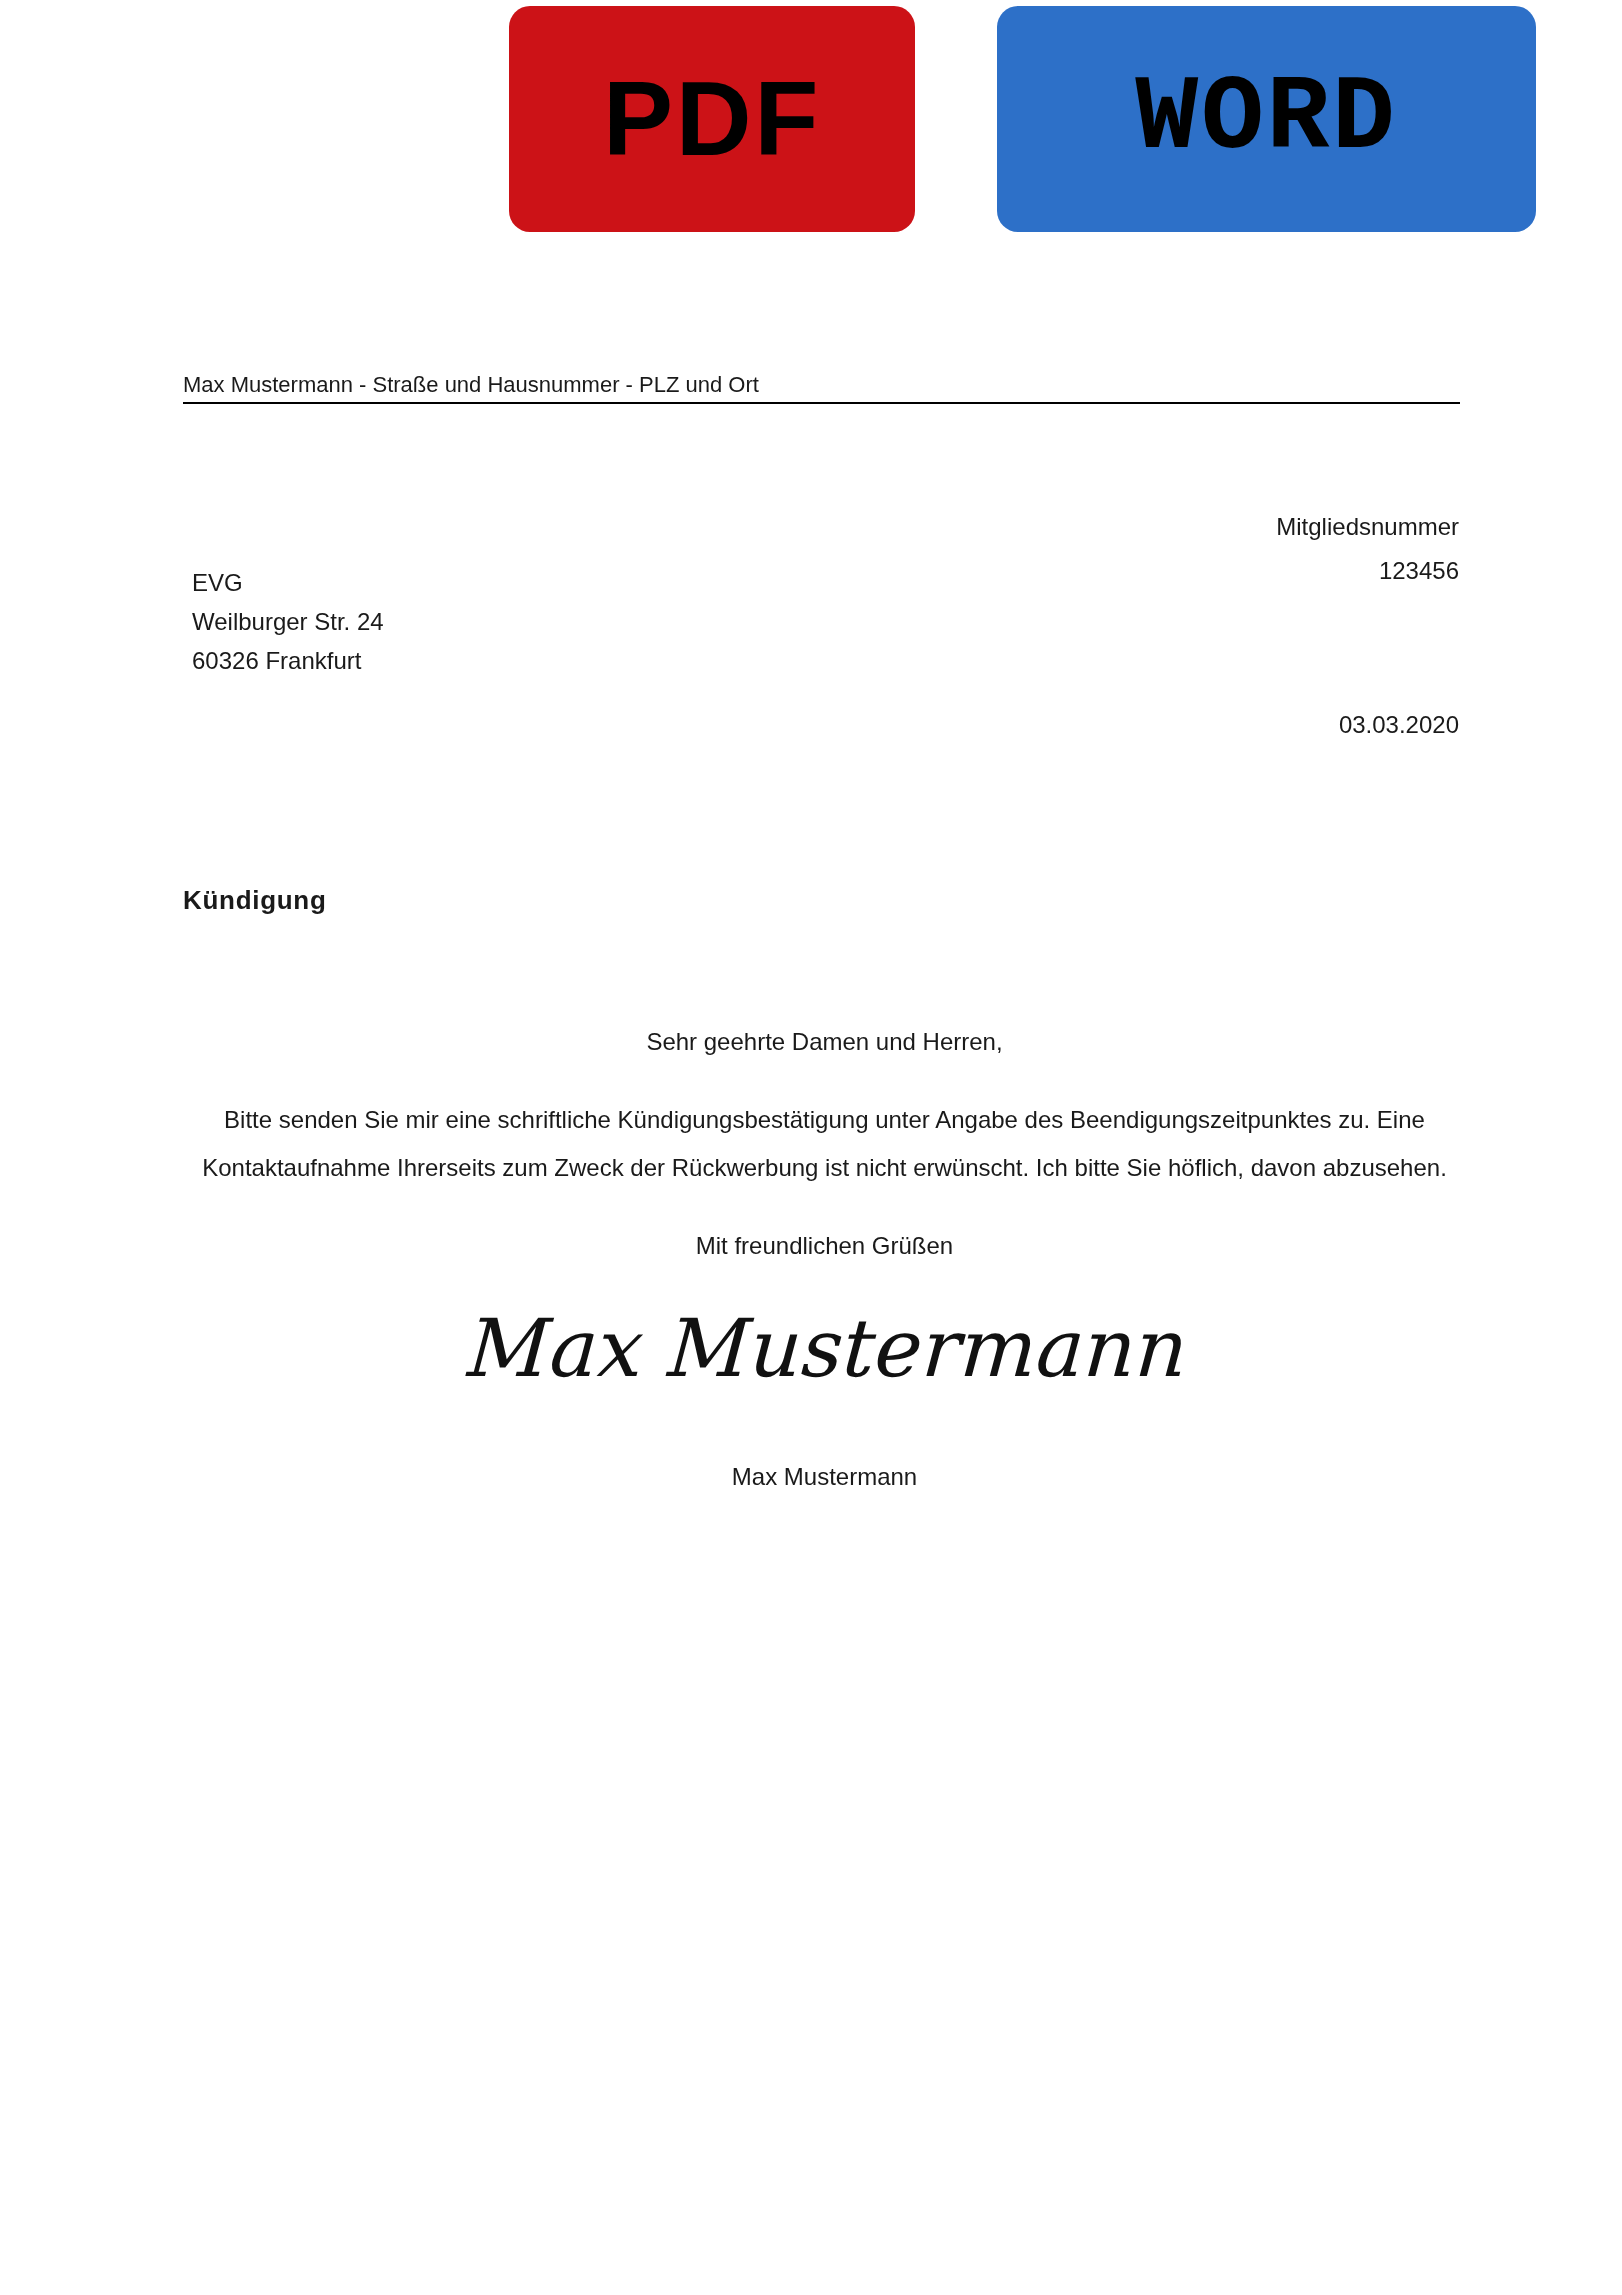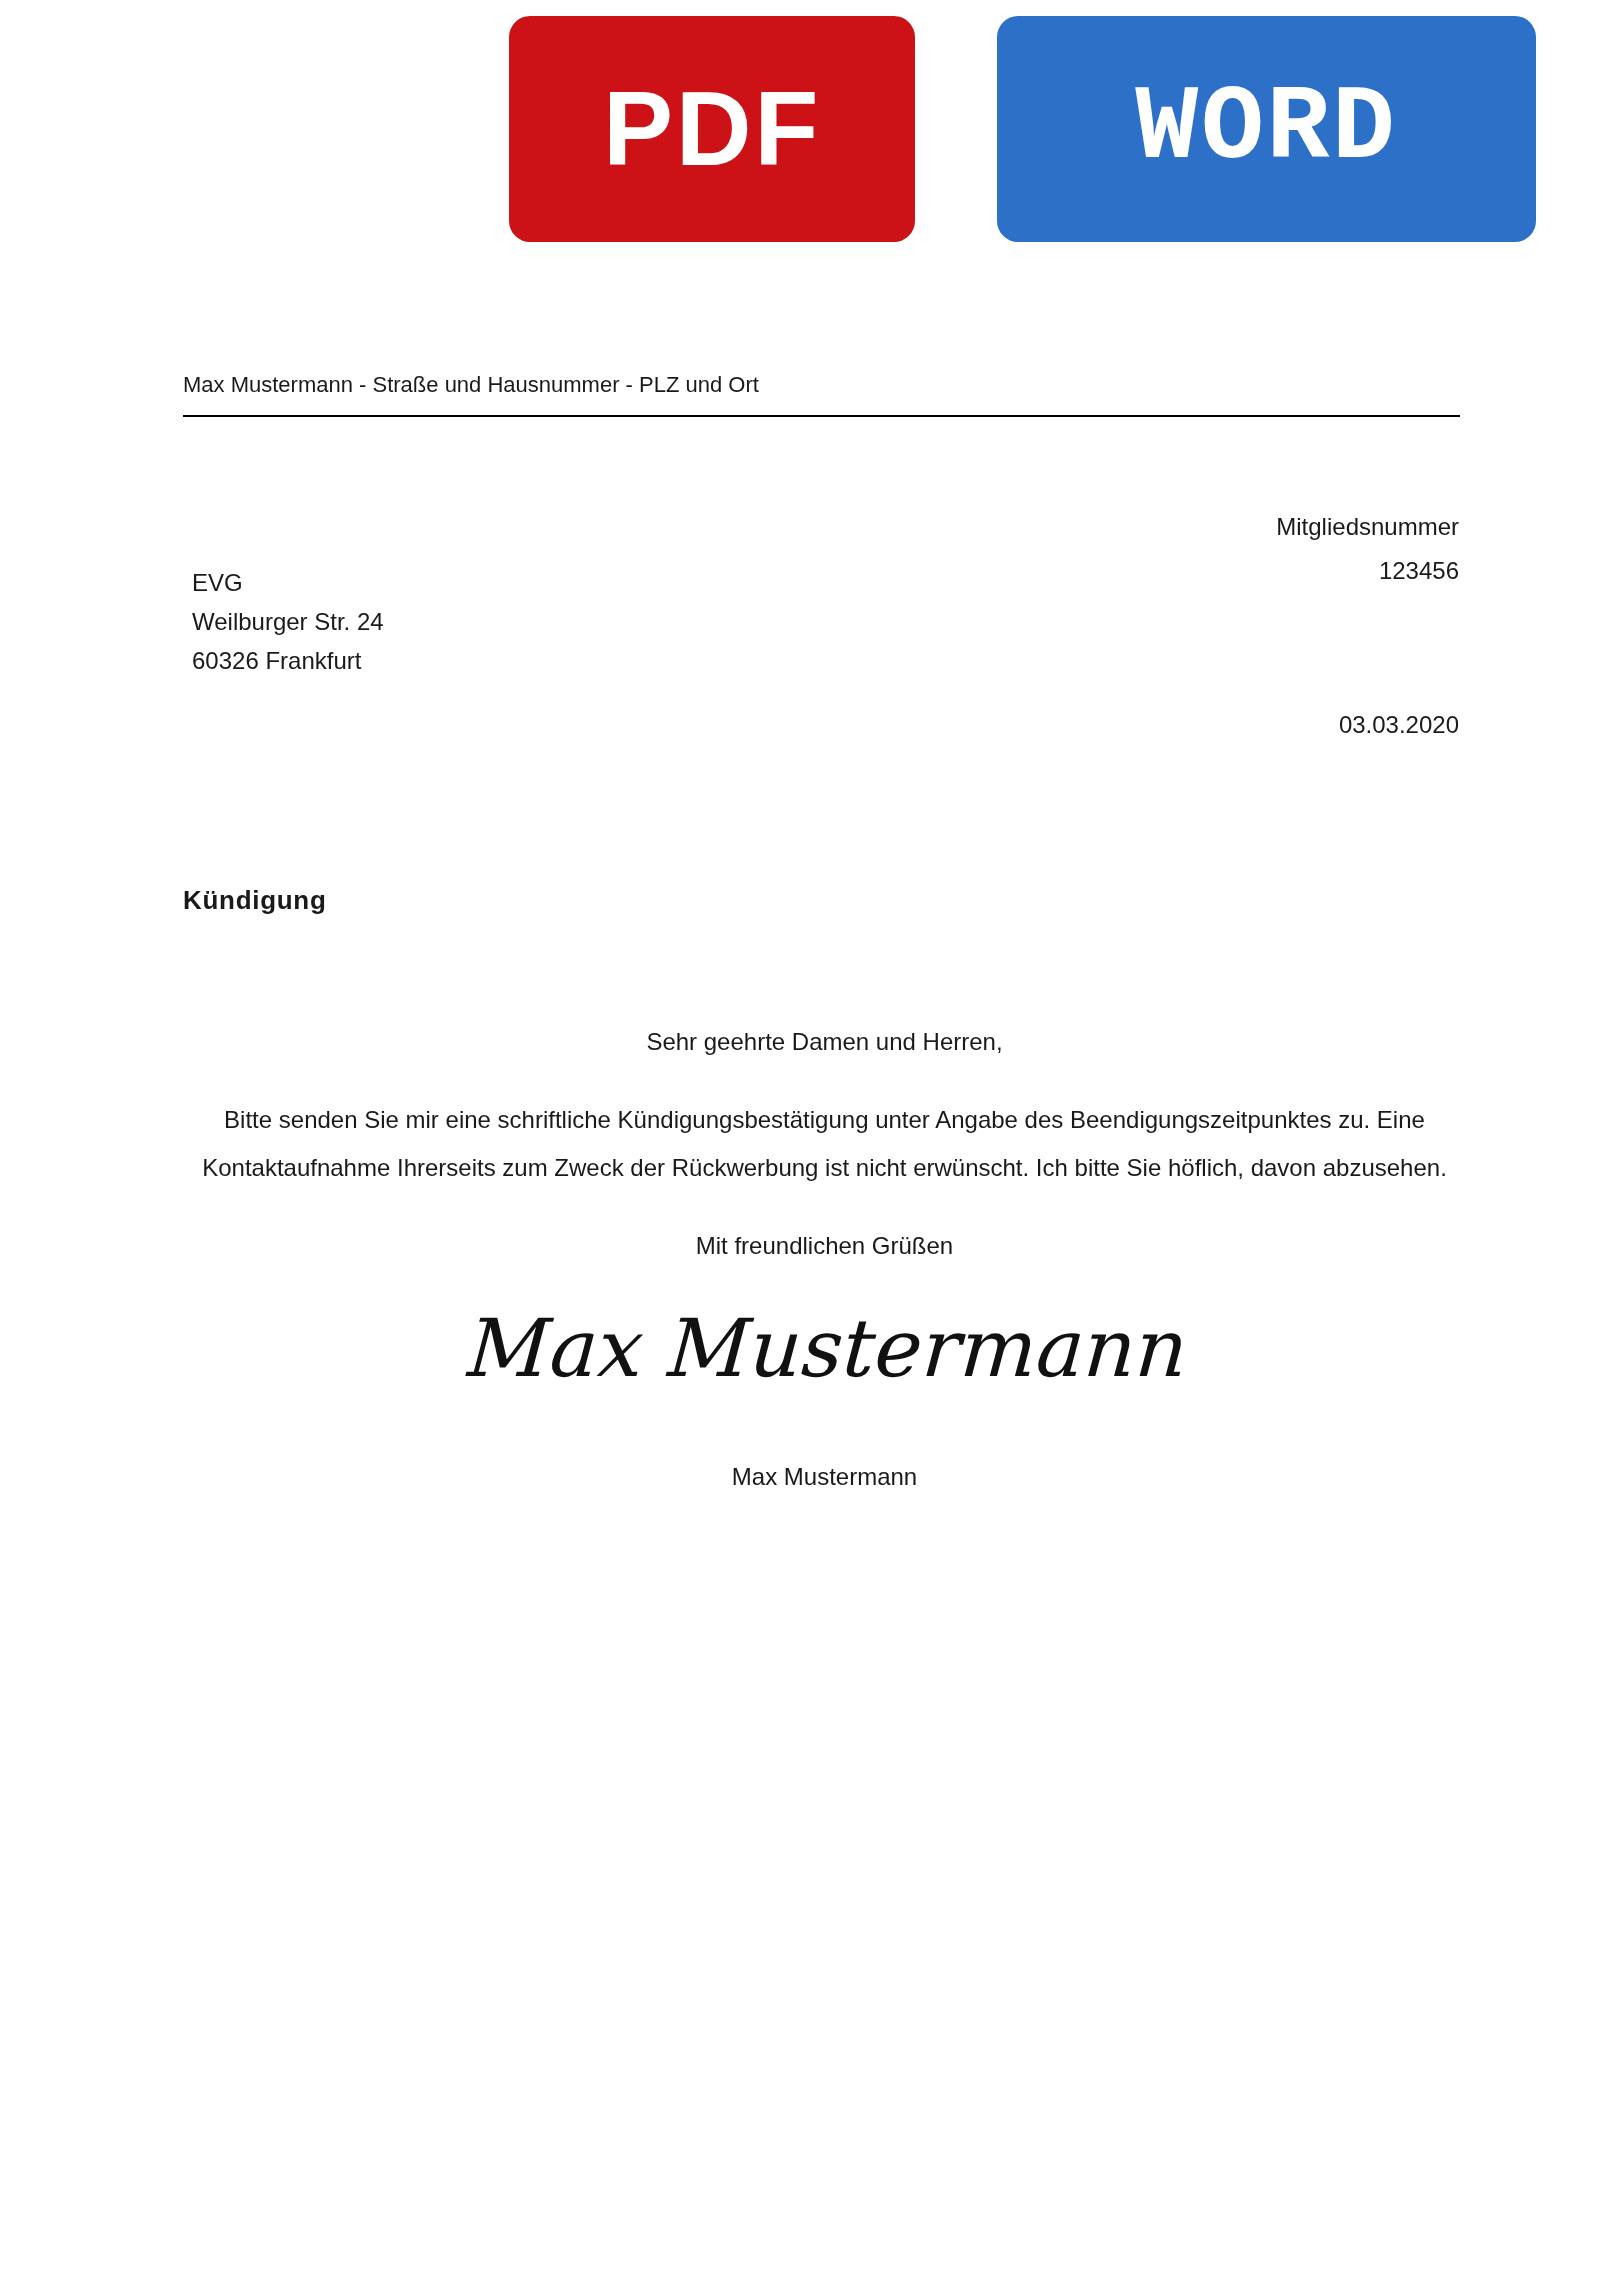--- a/index.html
+++ b/index.html
@@ -13,27 +13,27 @@
     height: 2295px;
     background: #ffffff;
     font-family: "Liberation Sans", sans-serif;
     color: #1a1a1a;
     overflow: hidden;
   }
 
   
   .badge {
     position: absolute;
-    top: 16px;
+    top: 6px;
     height: 226px;
     border-radius: 21px;
     display: flex;
     align-items: center;
     justify-content: center;
-    color: #ffffff;
+    color: #000000;
     font-weight: 700;
     font-size: 105px;
     letter-spacing: 2.6px;
     cursor: pointer;
     text-decoration: none;
     user-select: none;
   }
   .badge-pdf {
     left: 509px;
     width: 406px;
@@ -45,21 +45,21 @@
     background: #2d70c8;
   }
 
   
   .sender-line {
     position: absolute;
     left: 183px;
     top: 372px;
     width: 1277px;
     font-size: 22px;
-    padding-bottom: 17px;
+    padding-bottom: 4px;
     border-bottom: 2px solid #000000;
   }
 
   
   .membership {
     position: absolute;
     right: 164px;
     top: 505px;
     text-align: right;
     font-size: 24px;

